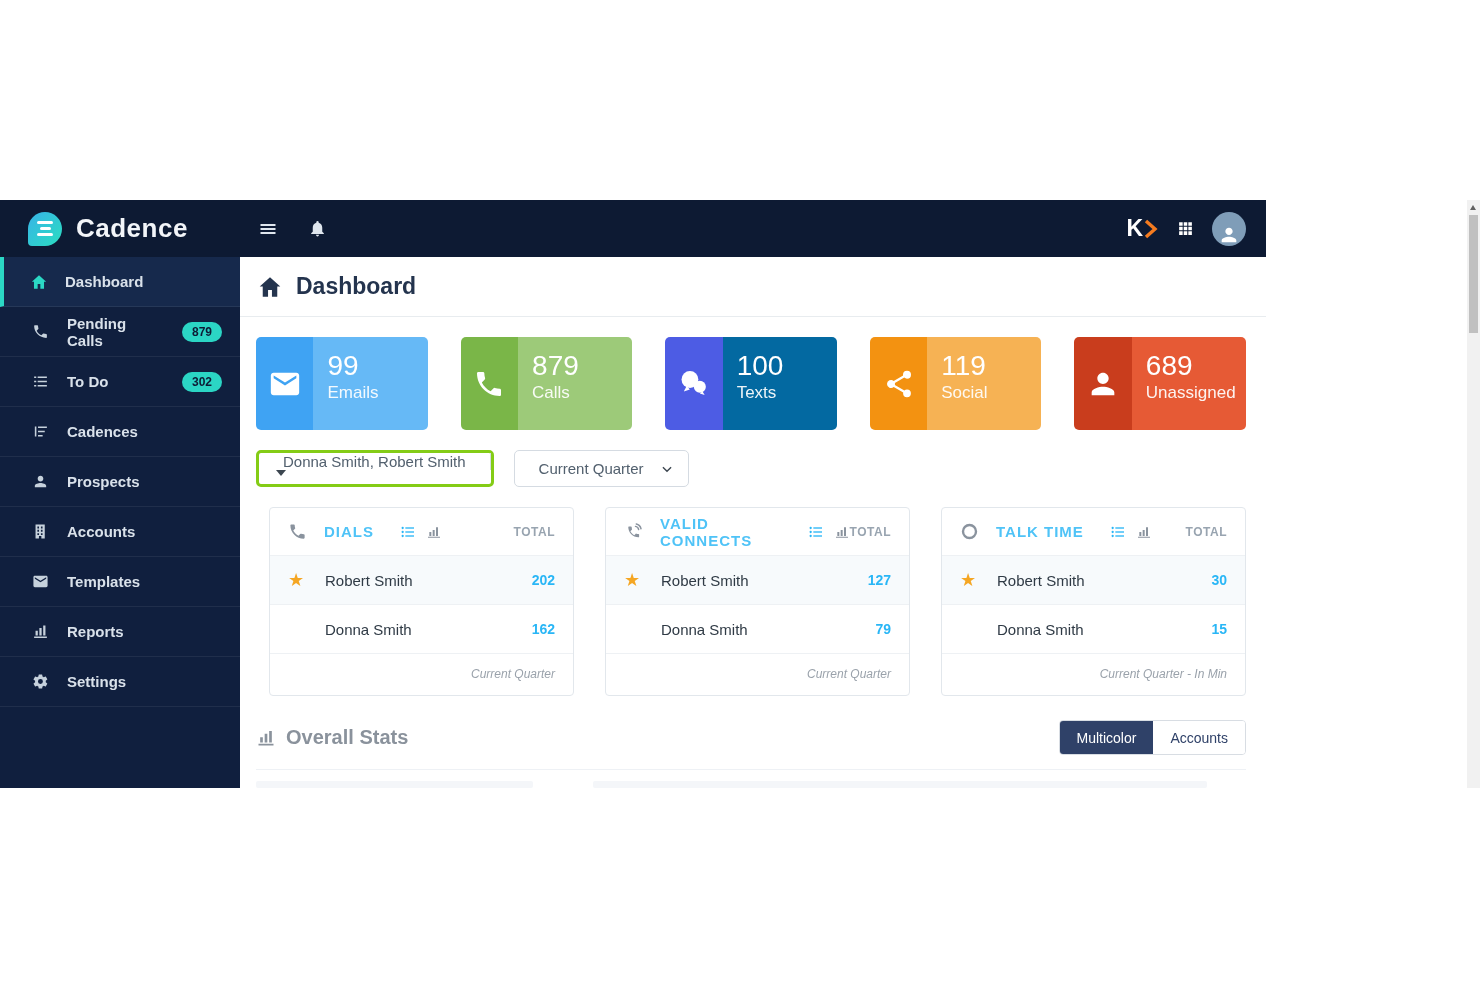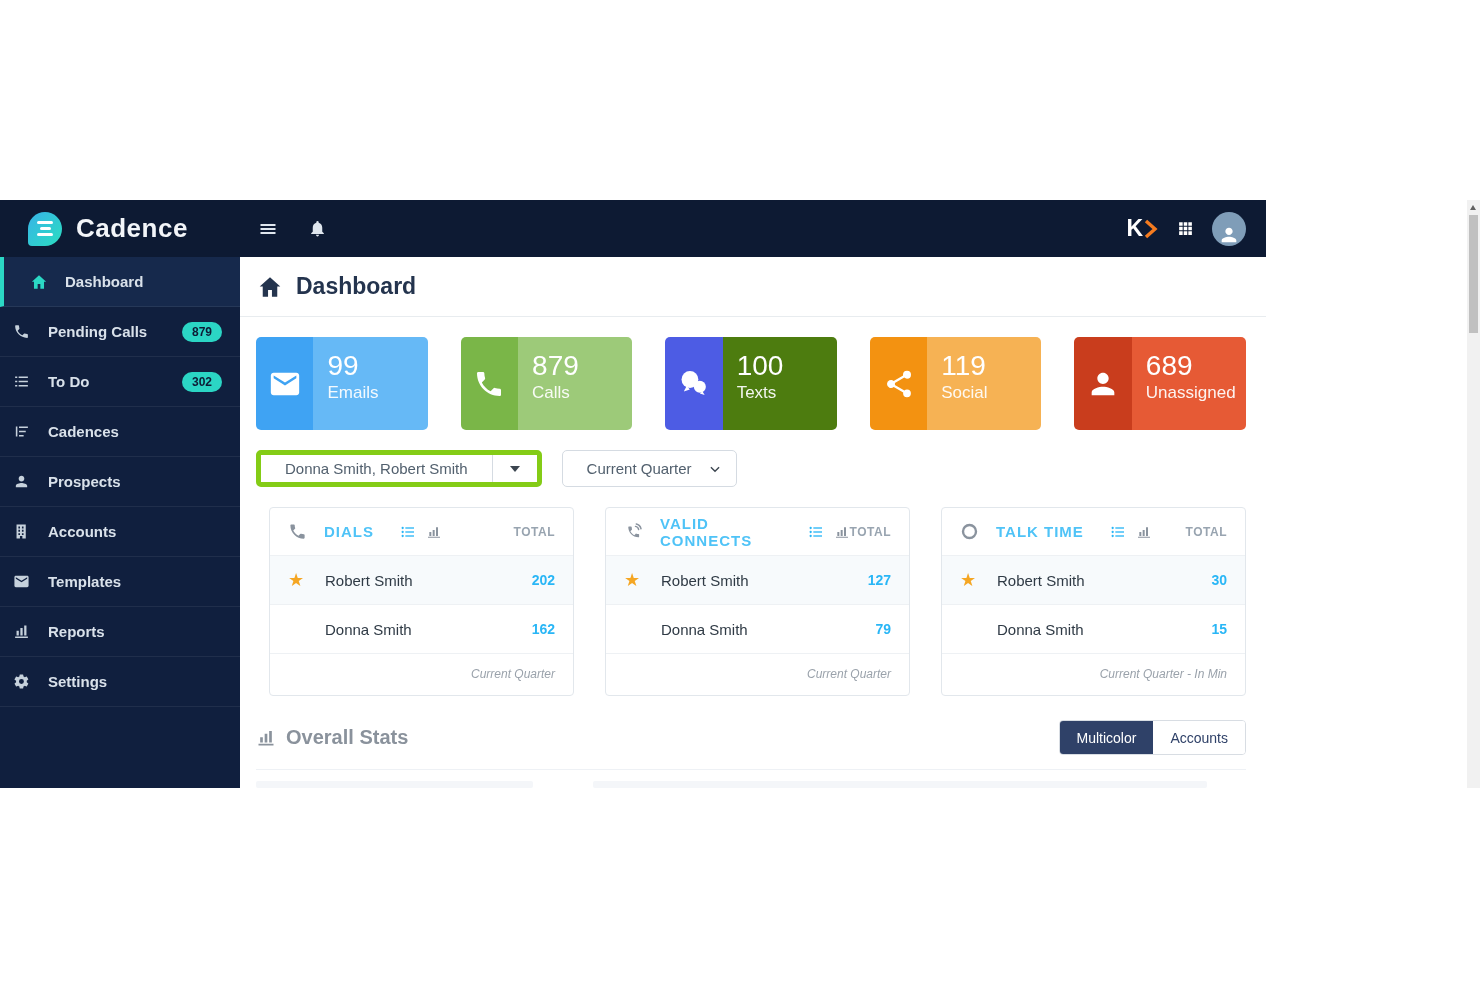--- a/index.html
+++ b/index.html
@@ -19,42 +19,42 @@
   .nav-right { margin-left:auto; display:flex; align-items:center; gap:18px; padding-right:20px; }
   .k-logo { display:flex; align-items:center; color:#fff; font-size:23px; font-weight:bold; }
   .avatar { width:34px; height:34px; border-radius:50%; background:#7f9db8; display:flex; align-items:flex-end; justify-content:center; overflow:hidden; color:#fff; }
   .icon-btn { display:flex; align-items:center; justify-content:center; cursor:pointer; }
 
   
   .app-body { flex:1; display:flex; min-height:0; }
 
   
   .sidebar { width:240px; background:#101f3e; flex:0 0 auto; }
-  .side-item { height:50px; display:flex; align-items:center; padding-left:13px; gap:17px; color:#d9e1ea;
+  .side-item { height:50px; display:flex; align-items:center; padding-left:32px; gap:17px; color:#d9e1ea;
                font-size:15px; font-weight:bold; border-bottom:1px solid rgba(255,255,255,.07); cursor:pointer; }
   .side-item .s-icon { width:18px; height:18px; color:#c6d1dc; flex:0 0 auto; display:flex; }
   .side-item.active { background:#16294c; border-left:4px solid #2bd8c5; padding-left:26px; }
   .side-item.active .s-icon { color:#2bd8c5; }
   .badge { margin-left:auto; margin-right:18px; background:#2bd5c4; color:#0d1b35; font-size:12px; font-weight:bold;
            padding:3px 10px; border-radius:10px; }
 
   
   .content { flex:1; background:#fff; min-width:0; }
   .page-header { height:60px; border-bottom:1px solid #e8ecef; display:flex; align-items:center; gap:13px; padding-left:17px; color:#24344e; }
   .page-title { font-size:23px; font-weight:bold; }
 
   .stat-row { display:flex; gap:33px; margin:20px 20px 0 16px; }
   .stat-card { flex:1; height:93px; border-radius:5px; display:flex; overflow:hidden; cursor:pointer; }
   .stat-icon-sec { width:33.5%; display:flex; align-items:center; justify-content:center; color:#fff; }
   .stat-body { flex:1; padding:13px 0 0 14px; color:#fff; }
   .stat-value { font-size:28px; line-height:32px; }
   .stat-label { font-size:17px; opacity:.93; margin-top:1px; }
 
   .filters { display:flex; gap:20px; margin:20px 20px 0 16px; }
-  .select-split { display:flex; border:5px solid #84cc16; border-radius:5px; height:37px; background:#fff; cursor:pointer; }
+  .select-split { display:flex; border:3px solid #84cc16; border-radius:5px; height:37px; background:#fff; cursor:pointer;flex-direction:column; }
   .select-split .value { padding:0 24px; display:flex; align-items:center; font-size:15px; color:#52606e; border-right:1px solid #d5dbe2; }
   .select-split .caret-sec { width:44px; display:flex; align-items:center; justify-content:center; }
   .caret-down { width:0; height:0; border-left:5px solid transparent; border-right:5px solid transparent; border-top:6px solid #3c4650; }
   .select-plain { border:1px solid #d5dbe2; border-radius:5px; height:37px; display:flex; align-items:center; gap:16px;
                   padding:0 14px 0 24px; font-size:15px; color:#52606e; background:#fff; cursor:pointer; }
 
   .panels { display:flex; gap:31px; margin:20px 20px 0 16px;padding-left:13px; }
   .panel { flex:1; border:1px solid #e2e7ec; border-radius:4px; background:#fff; }
   .panel-header { display:flex; align-items:center; height:48px; padding:0 18px; border-bottom:1px solid #eef1f4; }
   .panel-h-icon { color:#8a939e; display:flex; width:19px; height:19px; }
@@ -249,21 +249,21 @@
           </div>
           <div class="stat-card">
             <div class="stat-icon-sec" style="background: rgb(77, 92, 228);">
               <svg width="36" height="36" viewBox="0 0 24 24" fill="currentColor">
                   <circle cx="9.3" cy="9" r="5.6"></circle>
                   <path d="M7.2 13.2 5.2 17l4-1.4z"></path>
                   <circle cx="15.9" cy="13.8" r="4"></circle>
                   <path d="M17.6 16.8l1.5 2.6-3.2-1z"></path>
                 </svg>
             </div>
-            <div class="stat-body" style="background: #4d7c0f;">
+            <div class="stat-body" style="background: #0369a1;">
               <div class="stat-value">100</div>
               <div class="stat-label">Texts</div>
             </div>
           </div>
           <div class="stat-card">
             <div class="stat-icon-sec" style="background: rgb(243, 146, 17);">
               <svg width="32" height="32" viewBox="0 0 24 24" fill="currentColor">
                   <path d="M18 16.08c-.76 0-1.44.3-1.96.77L8.91 12.7c.05-.23.09-.46.09-.7s-.04-.47-.09-.7l7.05-4.11c.54.5 1.25.81 2.04.81a3 3 0 1 0-3-3c0 .24.04.47.09.7L8.04 9.81A2.99 2.99 0 0 0 3 12a3 3 0 0 0 5.04 2.19l7.12 4.16c-.05.21-.08.43-.08.65a2.92 2.92 0 1 0 2.92-2.92z"></path>
                 </svg>
             </div>

